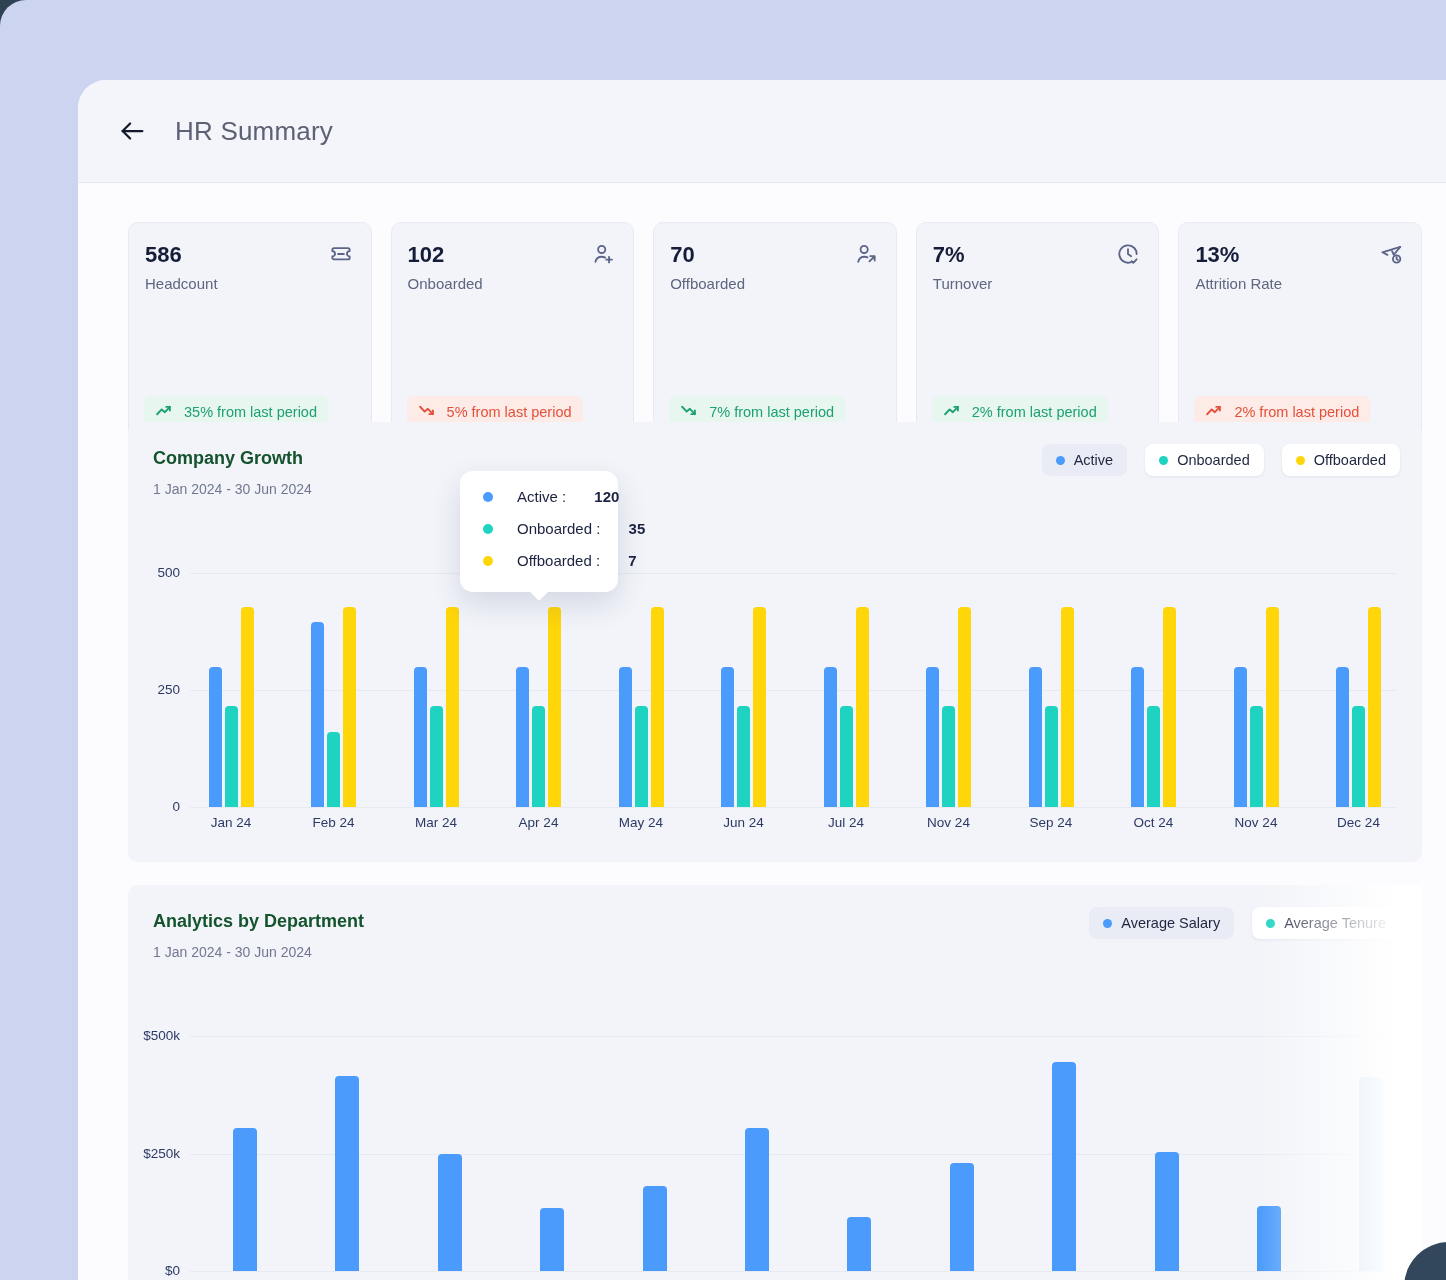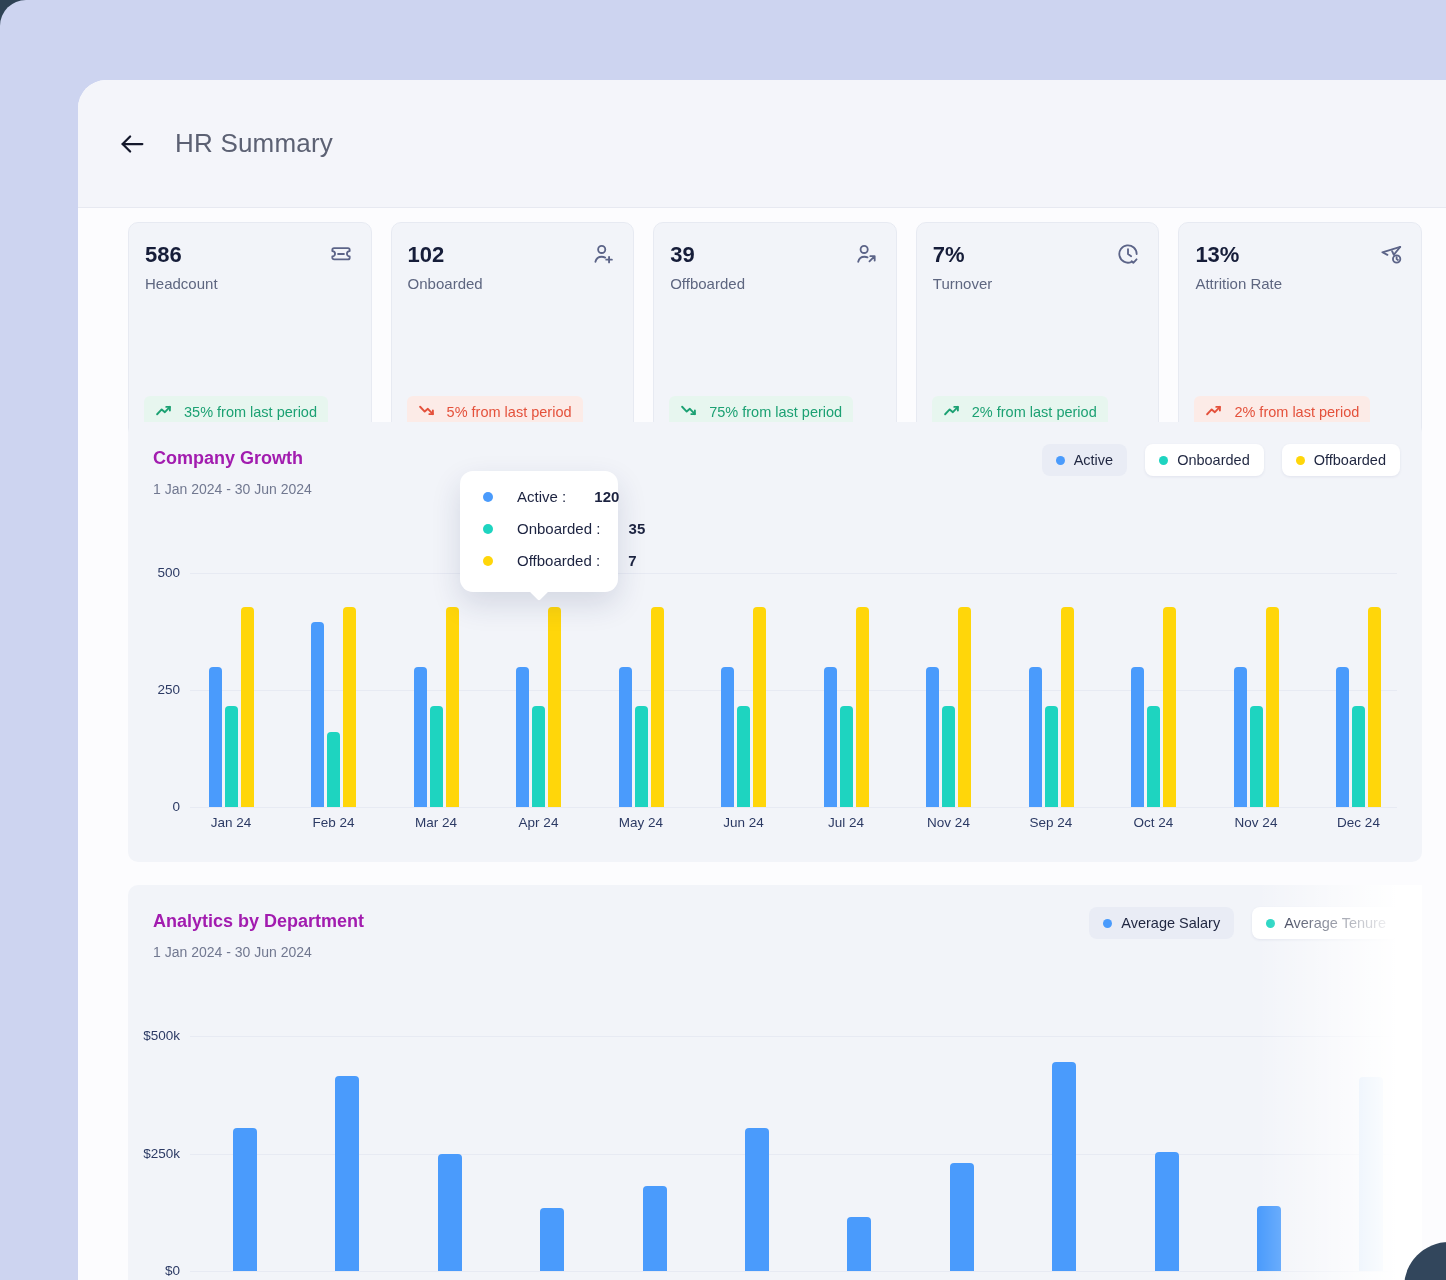--- a/index.html
+++ b/index.html
@@ -4,21 +4,21 @@
 <style>
   * { margin:0; padding:0; box-sizing:border-box; }
   html,body { width:1446px; height:1280px; overflow:hidden;
     font-family:"Liberation Sans", sans-serif; background:#cdd4f0; }
   .corner-dark { position:absolute; top:0; left:0; width:72px; height:58px; background:#2e4254; }
   .lavender { position:absolute; inset:0; background:#cdd4f0; border-top-left-radius:26px; }
   .main { position:absolute; left:78px; top:80px; right:0; bottom:0;
     background:#fcfcfe; border-top-left-radius:28px; overflow:hidden; }
 
   
-  .m-header { position:absolute; top:0; left:0; right:0; height:128px; background:#f4f5fa;
+  .m-header { position:absolute; top:0; left:0; right:0; height:103px; background:#f4f5fa;
     border-bottom:1px solid #e7e9f1; border-top-left-radius:28px;
     display:flex; align-items:center; padding-left:37px; }
   .back-btn { width:34px; height:34px; border:none; background:transparent; cursor:pointer;
     display:flex; align-items:center; justify-content:center; color:#14182b; }
   .back-btn svg { width:30px; height:30px; }
   .m-title { margin-left:26px; font-size:26px; font-weight:500; color:#5c6173; letter-spacing:.2px; }
 
   
   .cards { position:absolute; top:142px; left:50px; right:24px; display:flex; gap:19px; }
   .card { flex:1; height:224px; background:#f2f4f9; border:1px solid #e7eaf2; border-radius:10px;
@@ -30,21 +30,21 @@
   .badge { position:absolute; left:15px; bottom:17px; display:inline-flex; align-items:center;
     gap:12px; padding:6px 11px; border-radius:6px; font-size:14.5px; font-weight:500; }
   .badge svg { width:17px; height:17px; }
   .badge.green { background:#e7f6ef; color:#1ca173; }
   .badge.red { background:#fcebe7; color:#e4513b; }
 
   
   .panel { position:absolute; left:50px; right:24px; background:#f2f4f9; border-radius:10px; }
   .panel-1 { top:342px; height:440px; }
   .panel-2 { top:805px; height:452px; }
-  .p-title { position:absolute; left:25px; top:26px; font-size:18px; font-weight:700; color:#a21caf; }
+  .p-title { position:absolute; left:25px; top:26px; font-size:18px; font-weight:700; color:#14532d; }
   .p-sub { position:absolute; left:25px; top:59px; font-size:14px; color:#717890; }
   .legend { position:absolute; top:22px; right:22px; display:flex; gap:18px; }
   .chip { display:flex; align-items:center; gap:9px; padding:8px 14px; border-radius:8px;
     background:#fff; box-shadow:0 1px 3px rgba(23,43,99,.08); font-size:14.5px; color:#1f2640; cursor:pointer; }
   .chip:first-child { background:#e9ecf5; box-shadow:none; }
   .dot { width:9px; height:9px; border-radius:50%; flex:none; }
 
   .plot { position:absolute; inset:0; }
   .gridline { position:absolute; left:62px; right:25px; height:1px; background:#e7eaf3; }
   .ylab { position:absolute; left:0; width:52px; text-align:right; font-size:13.5px; color:#2c3a64; }
@@ -112,33 +112,33 @@
     <div class="badge red">
       <span class="badge-ic"><svg viewBox="0 0 16 16" fill="none" stroke="currentColor" stroke-width="1.8" stroke-linecap="round" stroke-linejoin="round">
               <path d="M2 4.5L6.3 9l3-2.6L14 11.4"></path>
               <path d="M10.6 11.4H14V8"></path>
             </svg></span>
       <span>5% from last period</span>
     </div>
   </div>
 
   <div class="card">
-    <div class="card-num">39</div>
+    <div class="card-num">70</div>
     <span class="card-icon"><svg viewBox="0 0 24 24" fill="none" stroke="currentColor" stroke-width="1.7" stroke-linecap="round" stroke-linejoin="round">
             <circle cx="10.3" cy="7.8" r="3.3"></circle>
             <path d="M4.8 19.2c.7-3.1 2.9-4.7 5.8-4.7 1 0 2 .2 2.8.6"></path>
             <path d="M15.2 18.8l4.6-4.6M16 14h4v4"></path>
           </svg></span>
     <div class="card-label">Offboarded</div>
     <div class="badge green">
       <span class="badge-ic"><svg viewBox="0 0 16 16" fill="none" stroke="currentColor" stroke-width="1.8" stroke-linecap="round" stroke-linejoin="round">
               <path d="M2 4.5L6.3 9l3-2.6L14 11.4"></path>
               <path d="M10.6 11.4H14V8"></path>
             </svg></span>
-      <span>75% from last period</span>
+      <span>7% from last period</span>
     </div>
   </div>
 
   <div class="card">
     <div class="card-num">7%</div>
     <span class="card-icon"><svg viewBox="0 0 24 24" fill="none" stroke="currentColor" stroke-width="1.7" stroke-linecap="round" stroke-linejoin="round">
             <path d="M20 12a8 8 0 1 0-5.2 7.5"></path>
             <path d="M12 7.6V12l2.9 2"></path>
             <path d="M15.4 18.6l1.5 1.5 3-3.2"></path>
           </svg></span>

